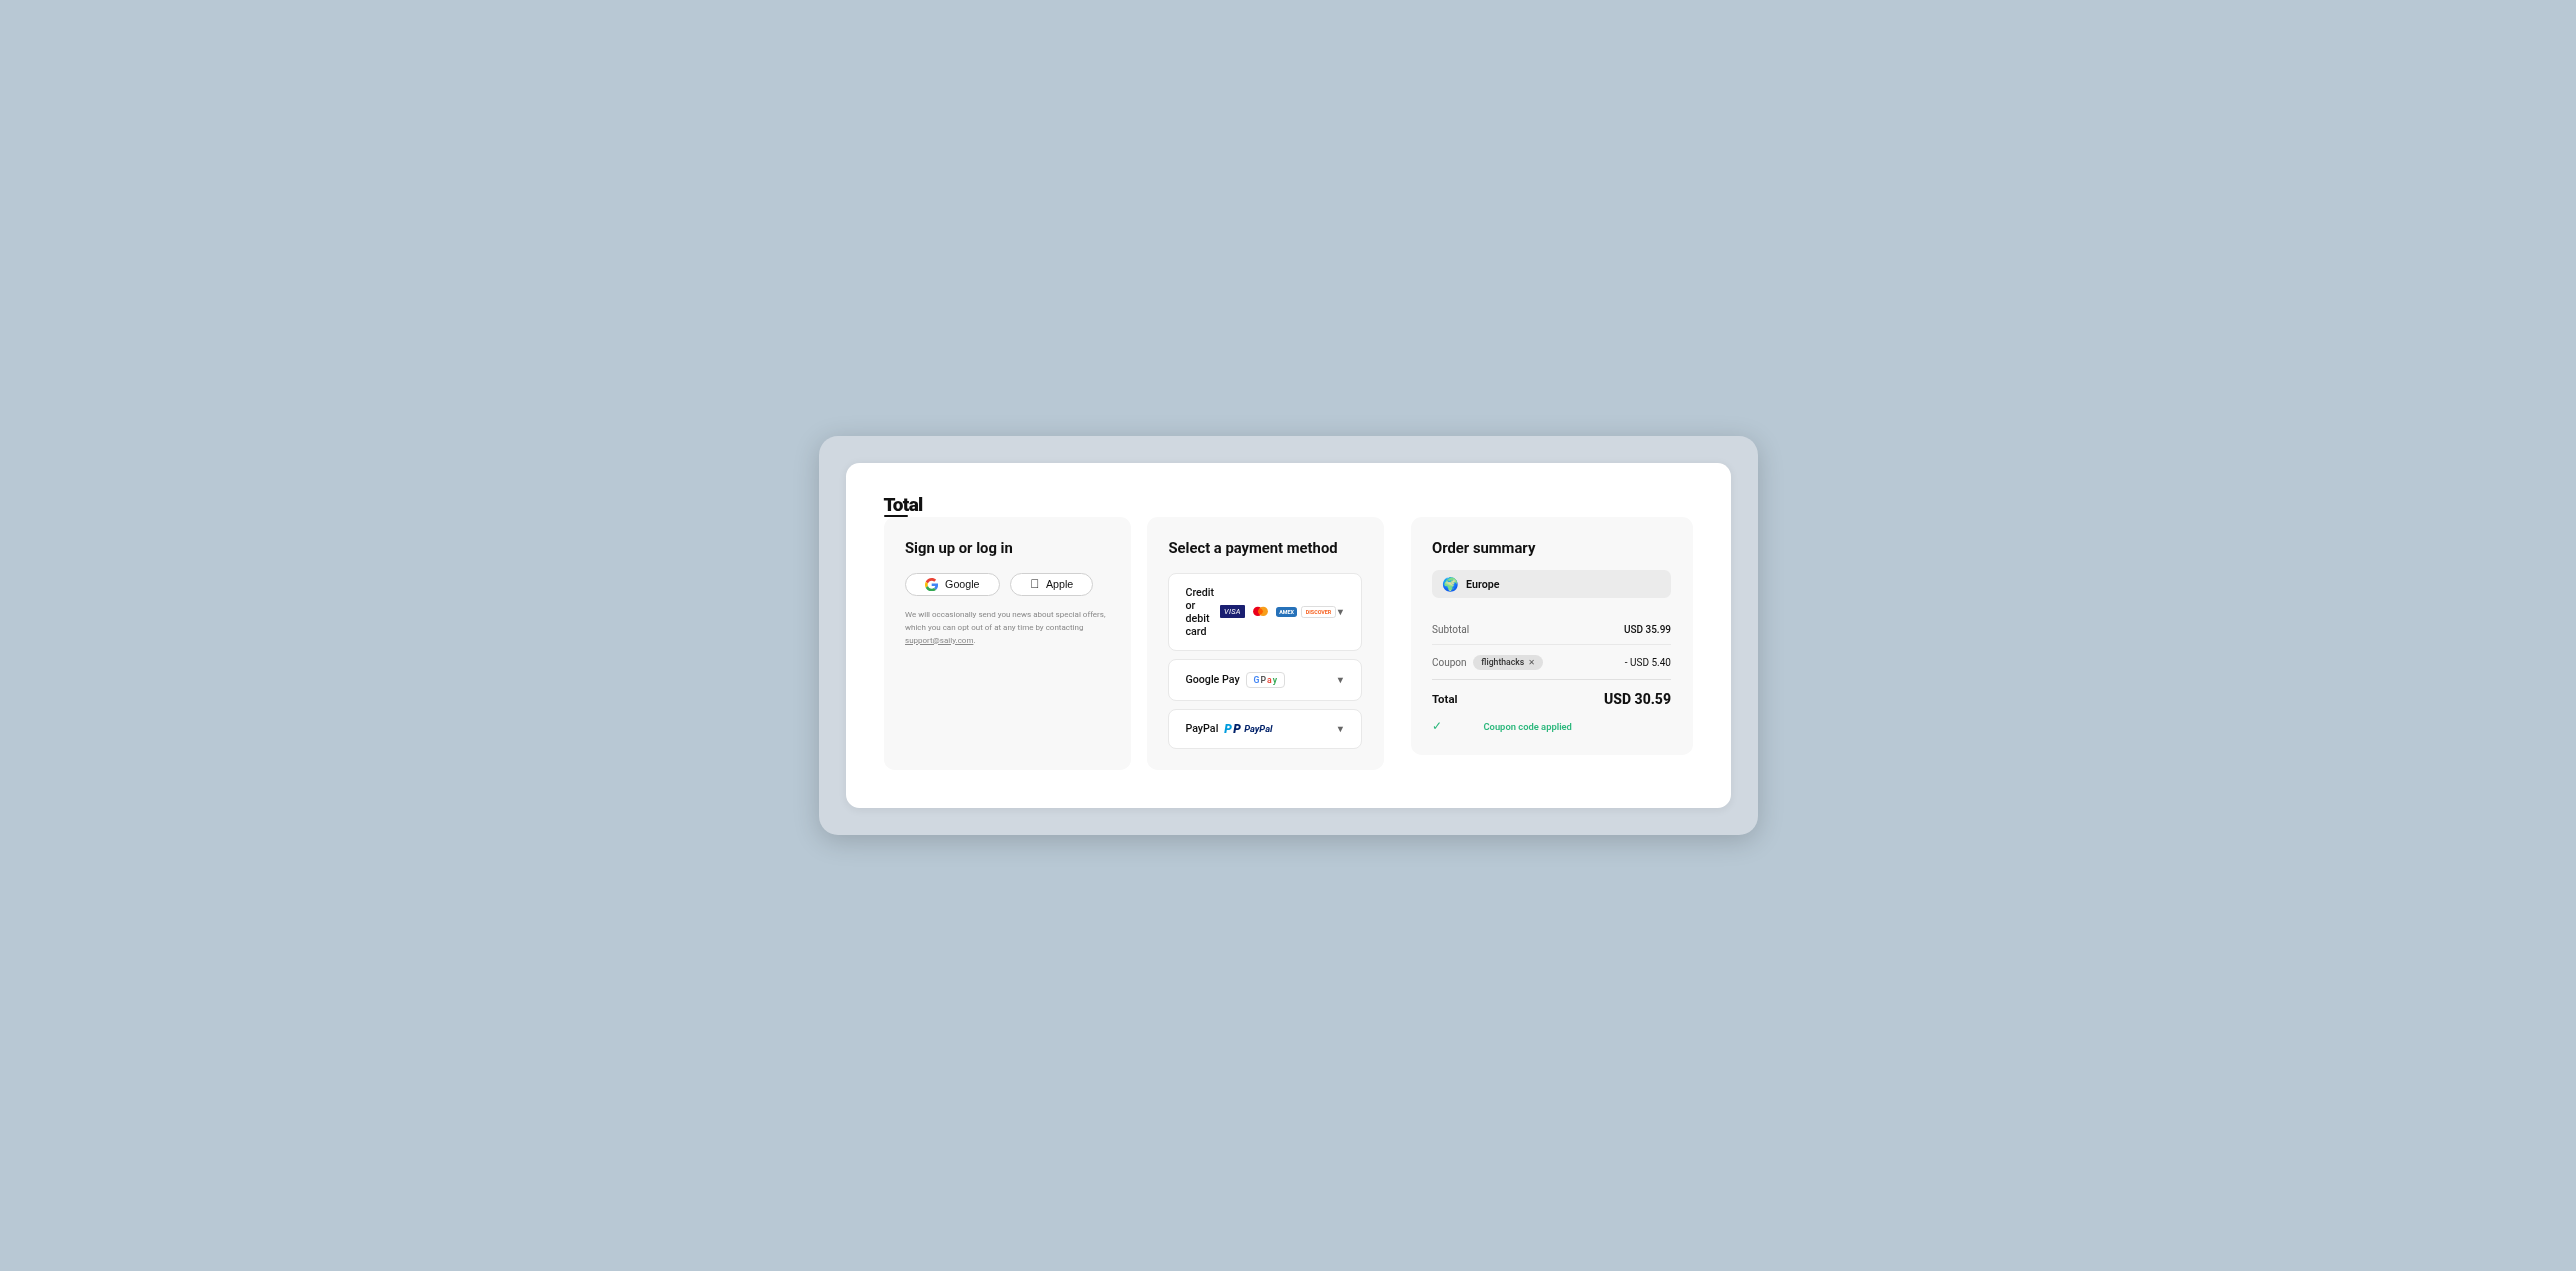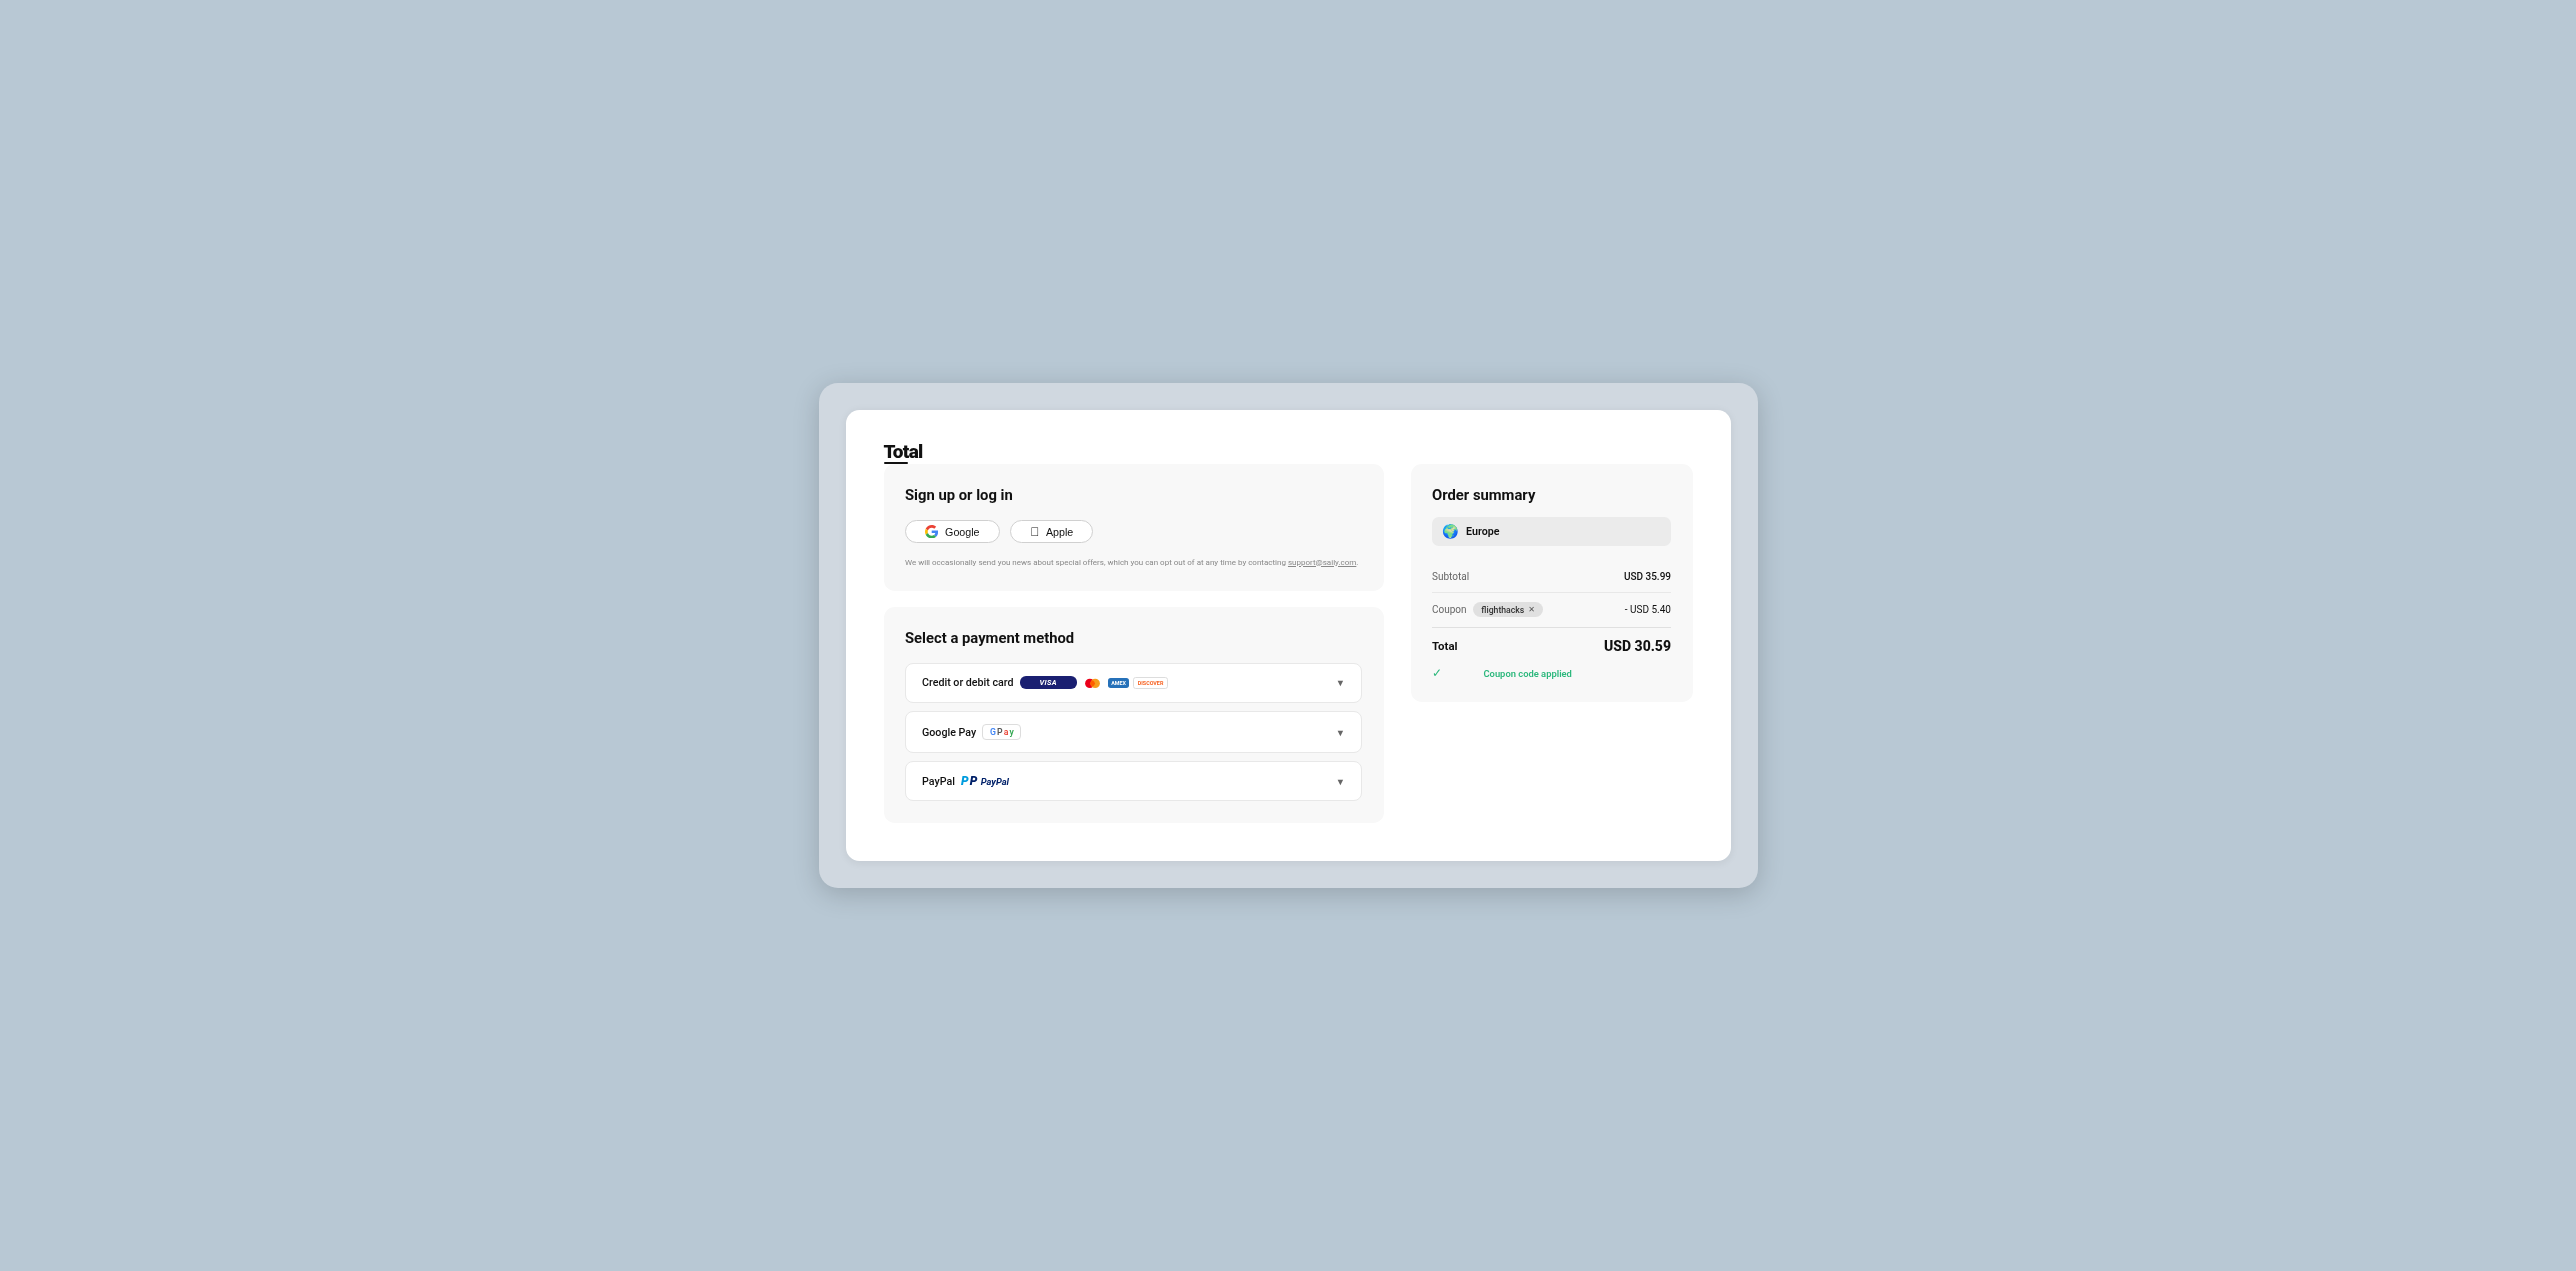--- a/index.html
+++ b/index.html
@@ -39,21 +39,21 @@
     }
 
     .content-row {
       display: flex;
       gap: 27px;
     }
 
     .left-panel {
       flex: 1;
       display: flex;
-      flex-direction: column;
+      flex-direction: row;
       gap: 16px;
     }
 
     .right-panel {
       width: 282px;
       flex-shrink: 0;
     }
 
     .section-card {
       background: #f8f8f8;
@@ -149,24 +149,24 @@
     .chevron-down {
       color: #666;
       font-size: 9.4px;
     }
 
     
     .visa-badge {
       background: #1a1f71;
       color: #fff;
       font-size: 7.4px;
-      font-weight: 700;
+      font-weight: 400;
       font-style: italic;
-      padding: 2px 20px;
-      border-radius: 6px;
+      padding: 2px 4px;
+      border-radius: 1px;
       letter-spacing: 0.3px;
     }
 
     .amex-badge {
       background: #2671b9;
       color: #fff;
       font-size: 5.4px;
       font-weight: 700;
       padding: 2px 3.4px;
       border-radius: 2.7px;

